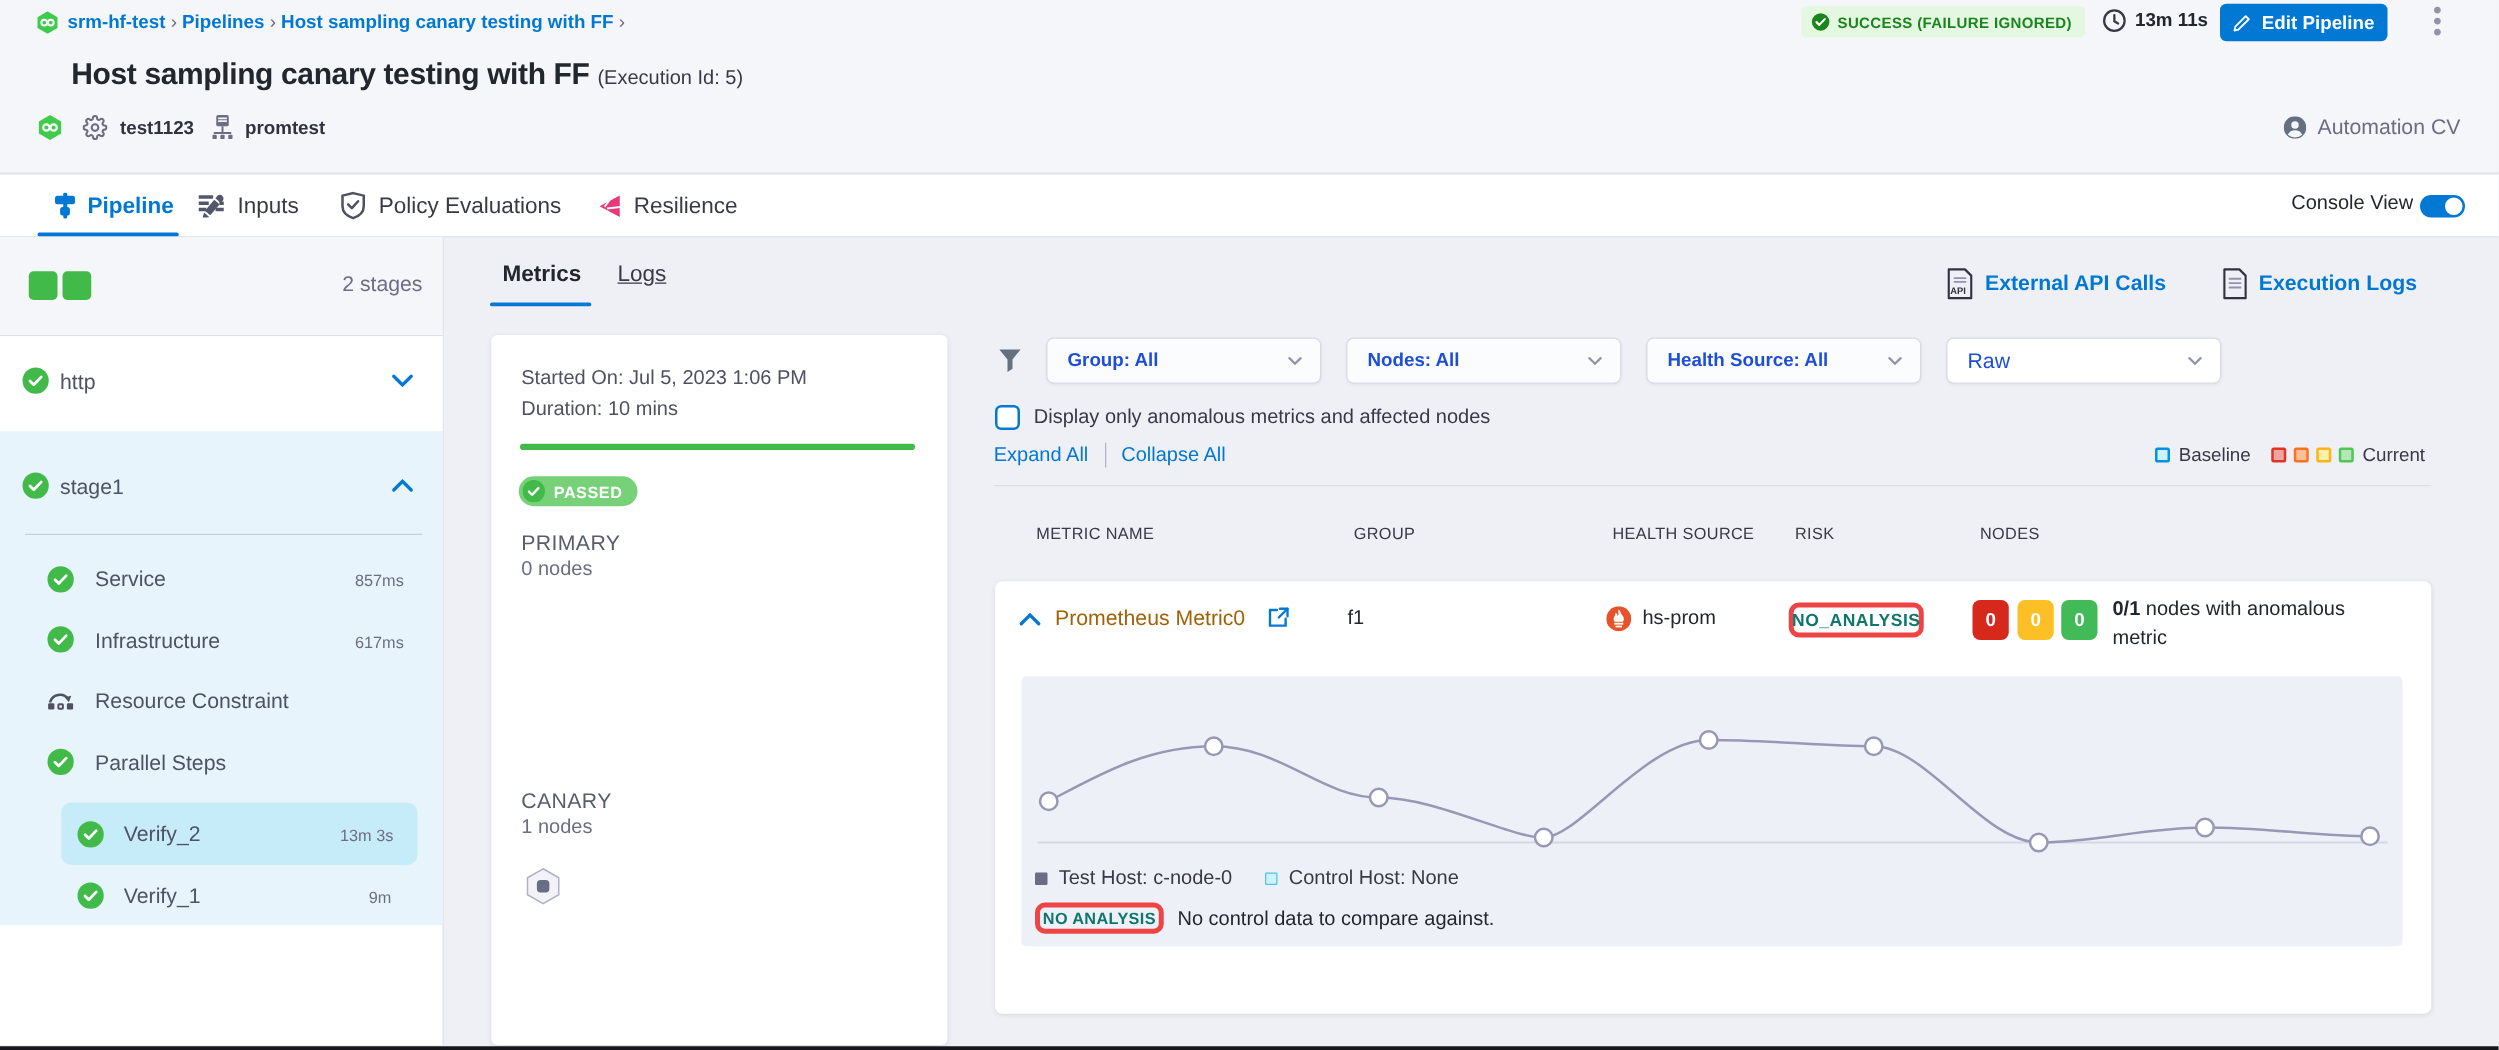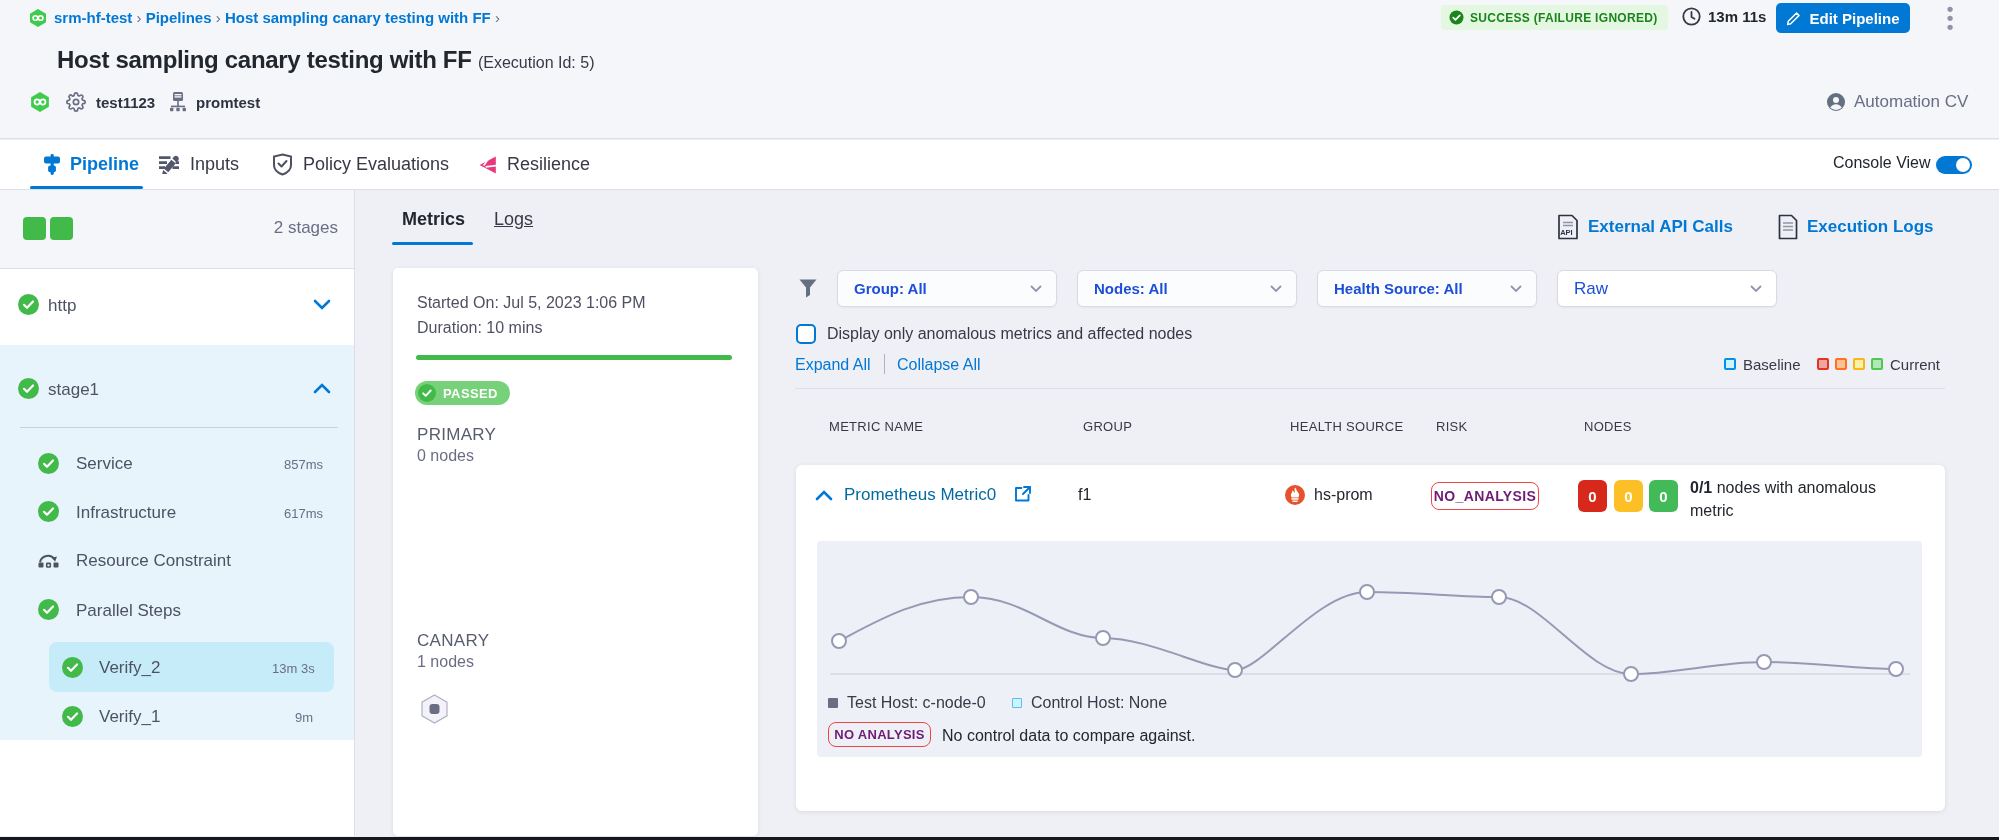--- a/index.html
+++ b/index.html
@@ -55,21 +55,21 @@
 .link-ico { display:flex; align-items:center; gap:9px; font-size:17px; font-weight:bold; color:#0278d5; }
 .dd { position:absolute; top:270px; width:220px; height:37px; background:#fbfcfe; border:1px solid #d9dae5; border-radius:6px; display:flex; align-items:center; justify-content:space-between; padding:0 14px 0 16px; box-shadow:0 1px 2px rgba(40,41,61,.05); }
 .dd b { font-size:15px; color:#1d4ed8; font-weight:600; }
 #cb { left:796px; top:324px; width:20px; height:20px; border:2px solid #0278d5; border-radius:5px; background:#fff; }
 .blue-link { font-size:16px; font-weight:500; color:#0278d5; }
 .lg-sq { position:absolute; top:358px; width:12px; height:12px; border-radius:2px; }
 .th { position:absolute; top:419px; font-size:13px; font-weight:500; color:#383946; letter-spacing:.3px; }
 
 #metcard { left:796px; top:465px; width:1149px; height:346px; background:#fff; border-radius:6px; box-shadow:0 1px 4px rgba(40,41,61,.10); }
 #chartpanel { left:817px; top:541px; width:1105px; height:216px; background:#eef0f8; border-radius:4px; }
-.noanl { position:absolute; border:1px solid #ef4444; border-radius:8px; color:#701a75; font-weight:bold; background:transparent; display:flex; align-items:center; justify-content:center; }
+.noanl { position:absolute; border:4px solid #ef4444; border-radius:8px; color:#0f766e; font-weight:bold; background:transparent; display:flex; align-items:center; justify-content:center; }
 .zero { position:absolute; top:480px; width:29px; height:32px; border-radius:6px; color:#fff; font-size:15px; font-weight:bold; display:flex; align-items:center; justify-content:center; }
 
 #btmbar { left:0; top:837px; width:1999px; height:3px; background:#16171d; }
 </style>
 </head>
 <body>
 <div id="root">
 
 <div class="abs" id="header"></div>
 
@@ -350,21 +350,21 @@
 <div class="th" style="left:829px;">METRIC NAME</div>
 <div class="th" style="left:1083px;">GROUP</div>
 <div class="th" style="left:1290px;">HEALTH SOURCE</div>
 <div class="th" style="left:1436px;">RISK</div>
 <div class="th" style="left:1584px;">NODES</div>
 
 <div class="abs" id="metcard"></div>
 <svg class="abs" style="left:815px;top:490px" width="18" height="11" viewBox="0 0 18 11" fill="none" stroke="#0278d5" stroke-width="2.6" stroke-linecap="round">
       <path d="M2 9l7-7 7 7"></path>
     </svg>
-<div class="abs" style="left:844px;top:485px;font-size:17px;color:#0369a1;">Prometheus Metric0</div>
+<div class="abs" style="left:844px;top:485px;font-size:17px;color:#a16207;">Prometheus Metric0</div>
 <svg class="abs" style="left:1014px;top:485px" width="18" height="18" viewBox="0 0 18 18" fill="none" stroke="#0278d5" stroke-width="1.9">
       <path d="M14.5 10v5.5H2V3h5.5" stroke-linecap="round" stroke-linejoin="round"></path>
       <path d="M10 2h6v6" stroke-linecap="round" stroke-linejoin="round"></path>
       <path d="M16 2l-7 7" stroke-linecap="round"></path>
     </svg>
 <div class="abs" style="left:1078px;top:486px;font-size:16px;color:#22272e;">f1</div>
 
 <svg class="abs" style="left:1285px;top:485px" width="20" height="20" viewBox="0 0 20 20">
       <circle cx="10" cy="10" r="10" fill="#e6522c"></circle>
       <path d="M10 2.6c1.6 1.2 1.3 2.8 2.3 4 .9 1.1 1.8 2 1.8 3.6 0 .8-.3 1.6-.8 2.2H6.7a3.6 3.6 0 0 1-.8-2.2c0-1.2.5-1.8 1-2.7.4-.8.5-1.5.4-2.3 1 .4 1.8 1.4 1.9 2.8.5-.6.7-1.6.5-2.6-.1-.9-.3-1.9.3-2.8z" fill="#fff"></path>

